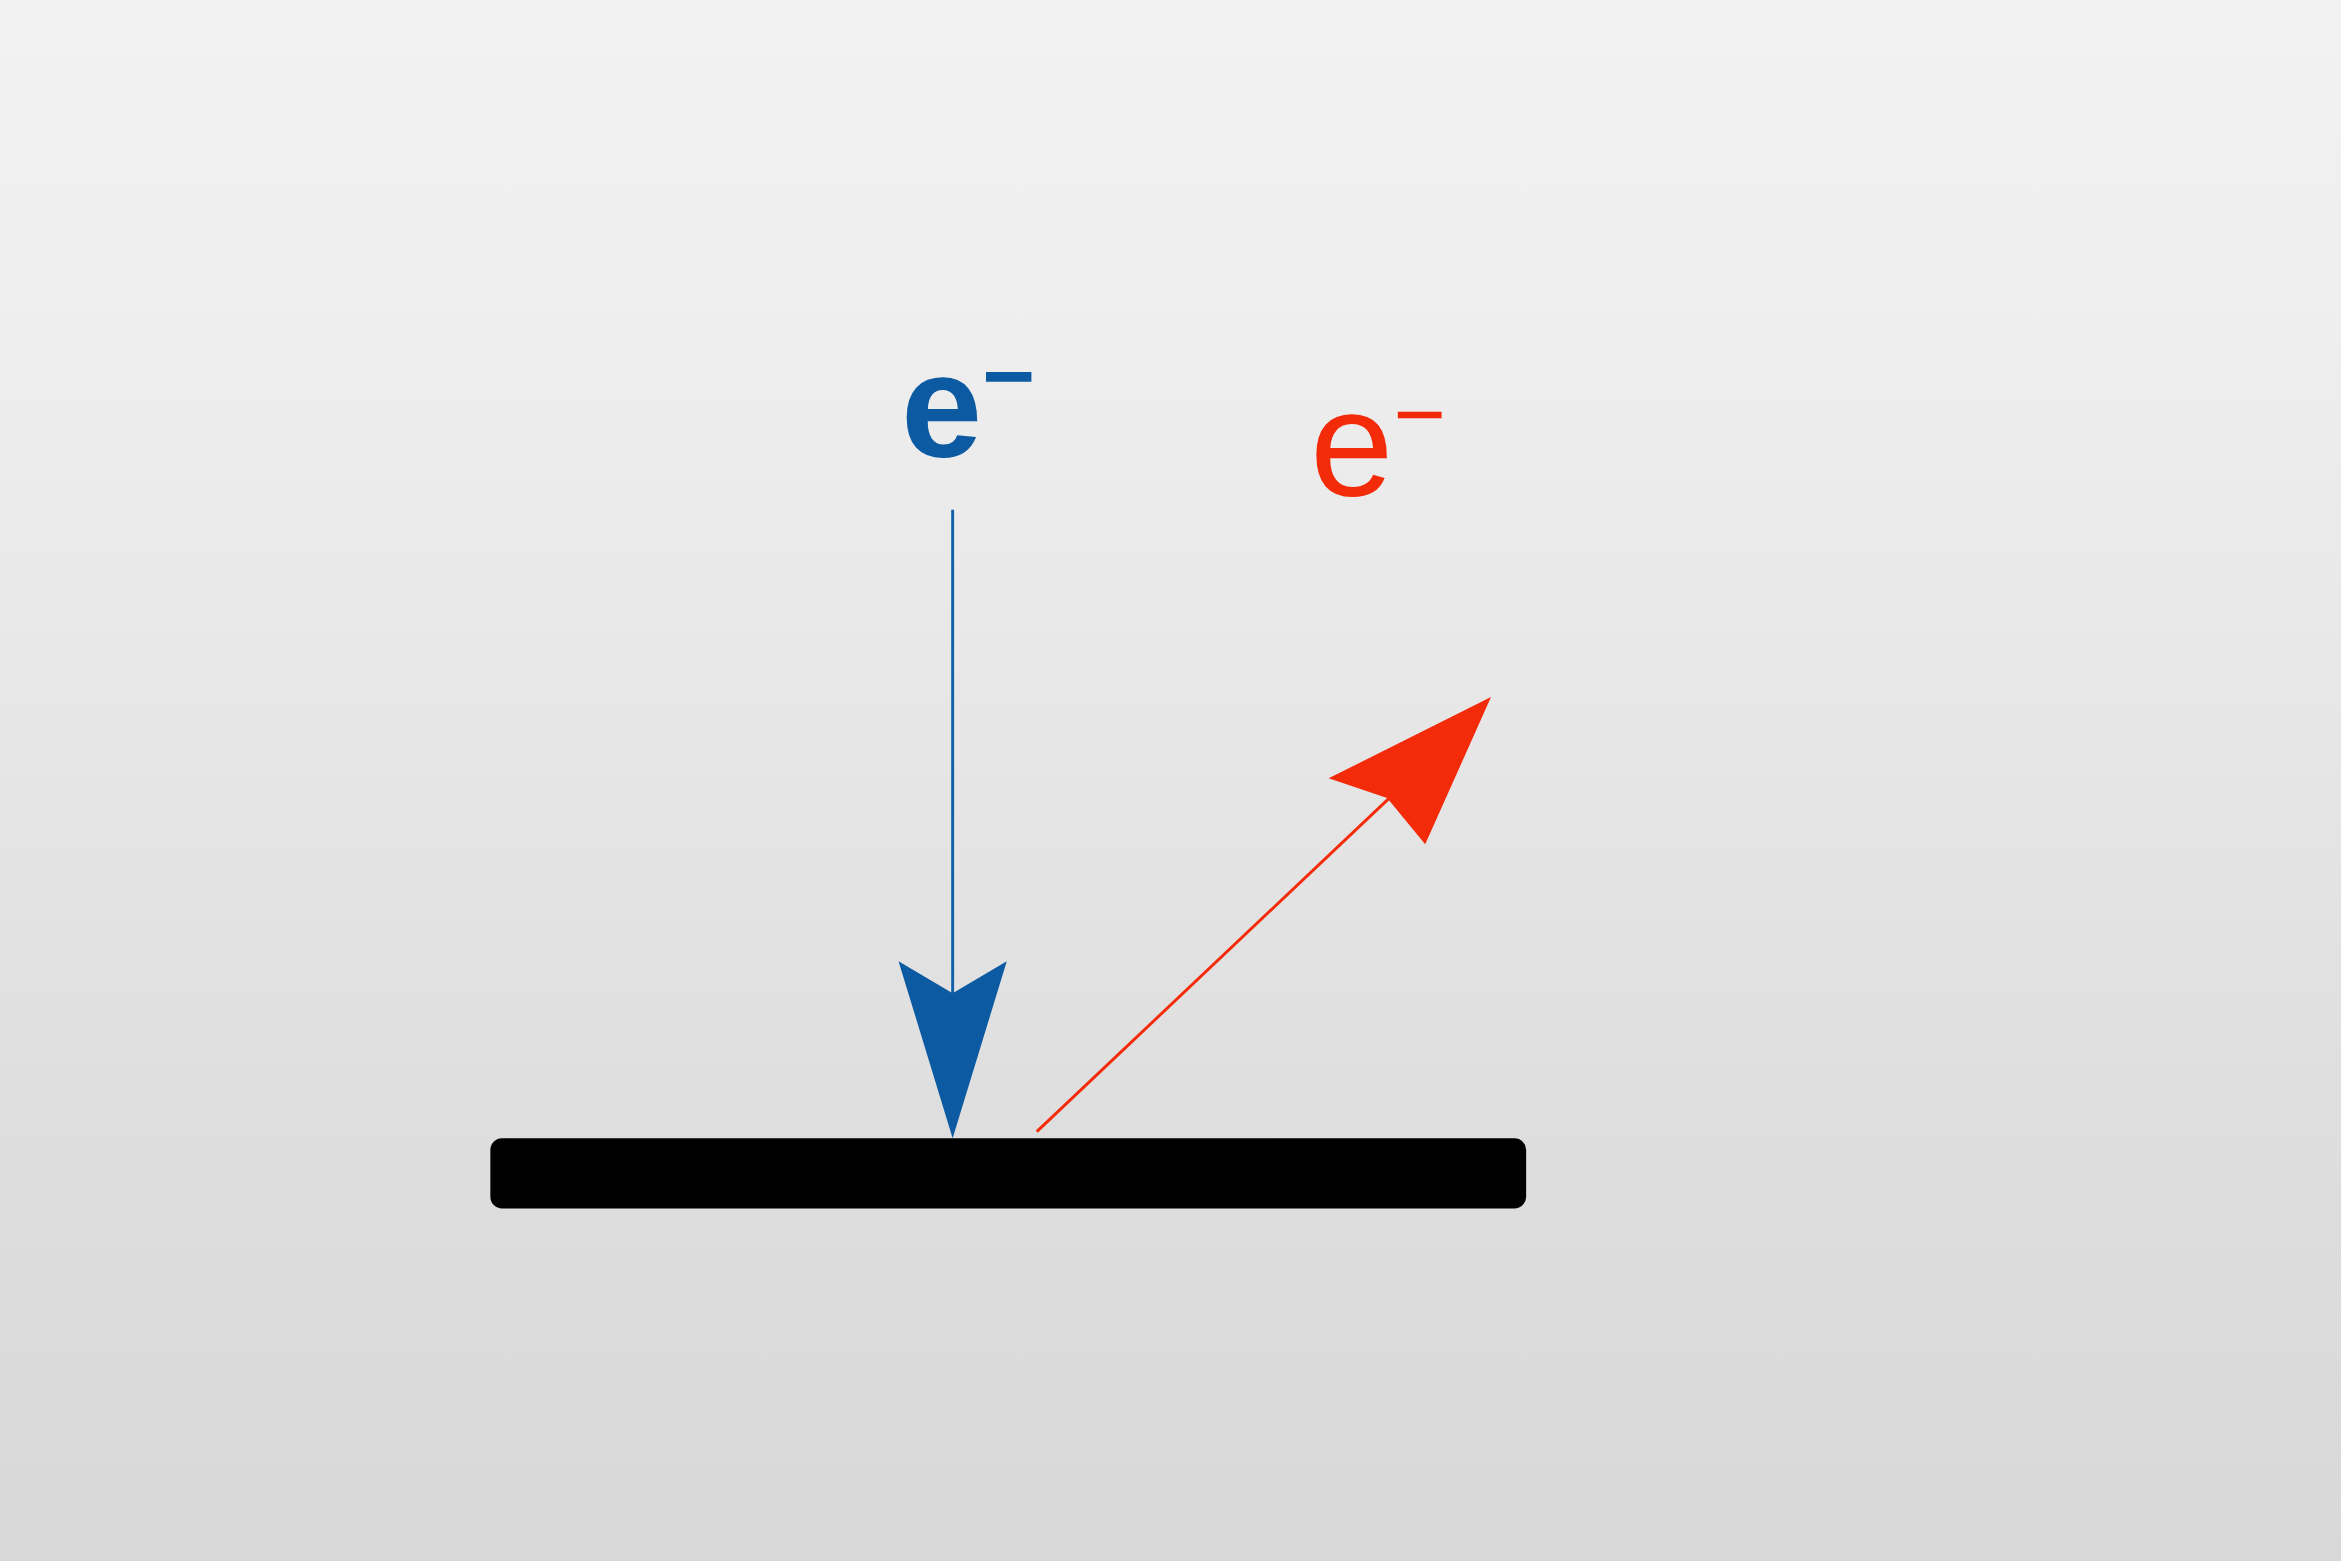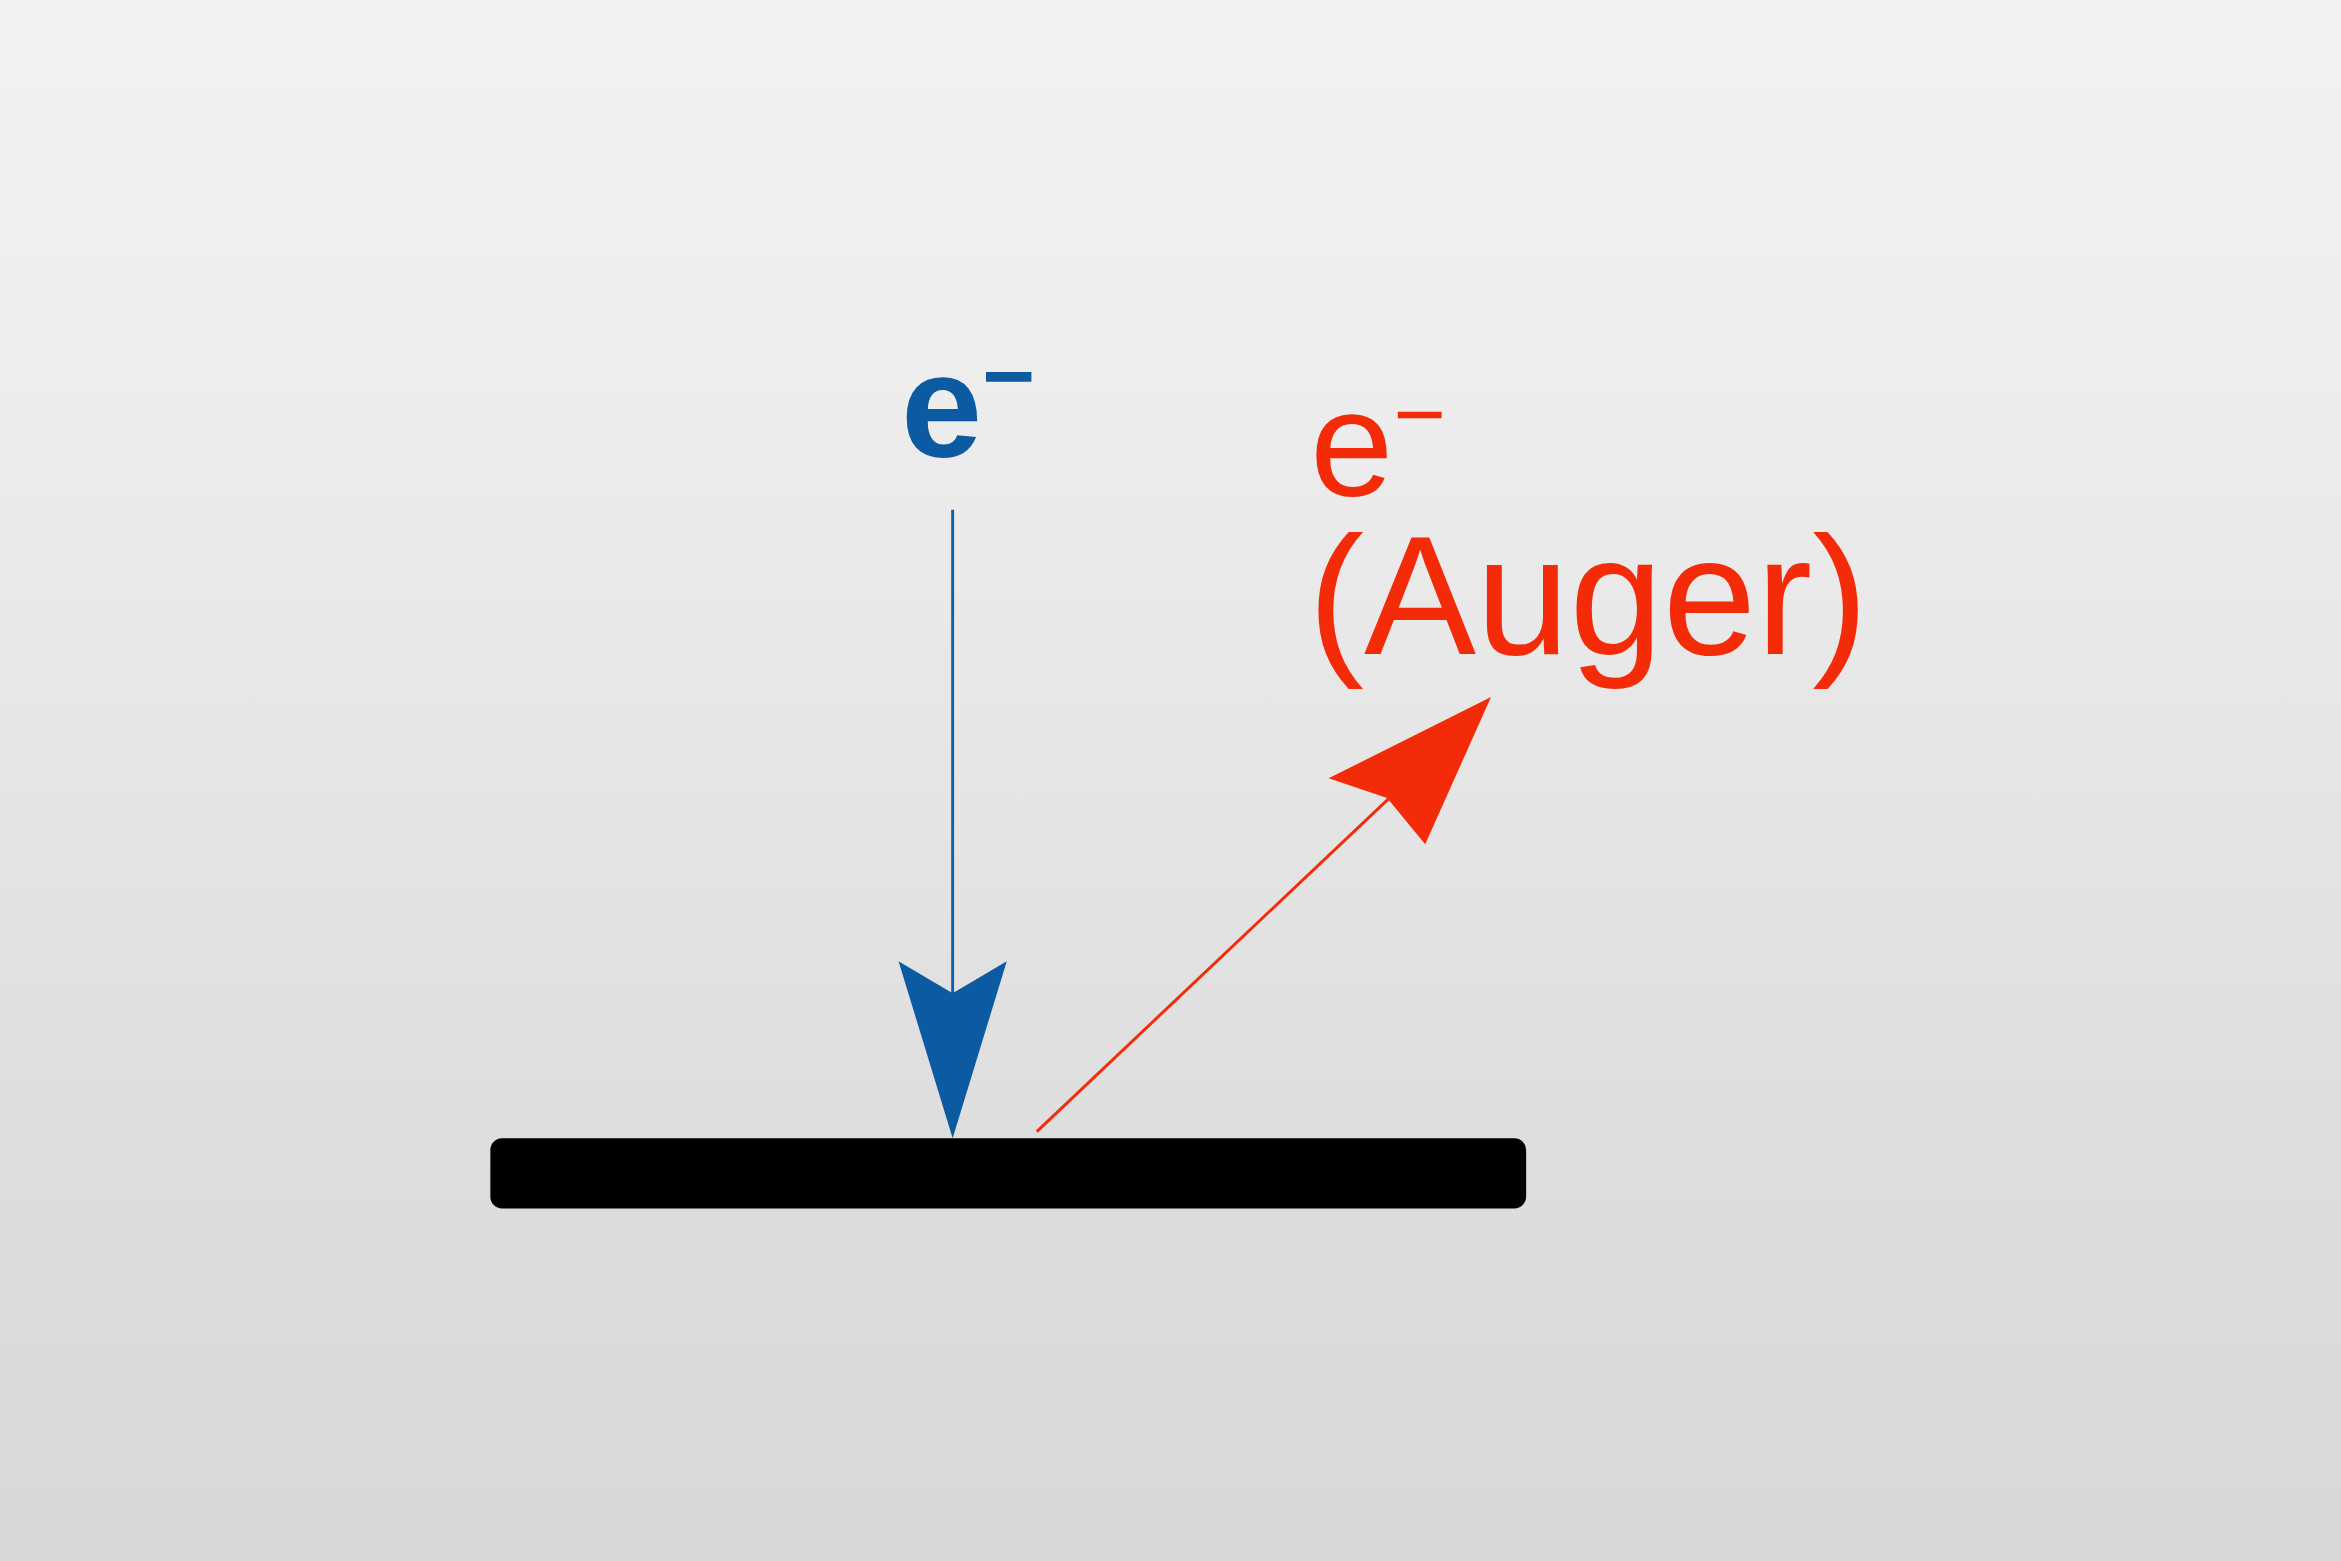--- a/index.html
+++ b/index.html
@@ -86,16 +86,15 @@
   </svg>
 
   <div class="label" id="incident-label">
     <span>e</span><span class="sup">−</span>
   </div>
 
   <div class="label" id="auger-label-line1">
     <span>e</span><span class="sup">−</span>
   </div>
 
-  <div class="label" id="auger-label-line2">(Auger)</div>
 
 </div>
 
 
 </body></html>

